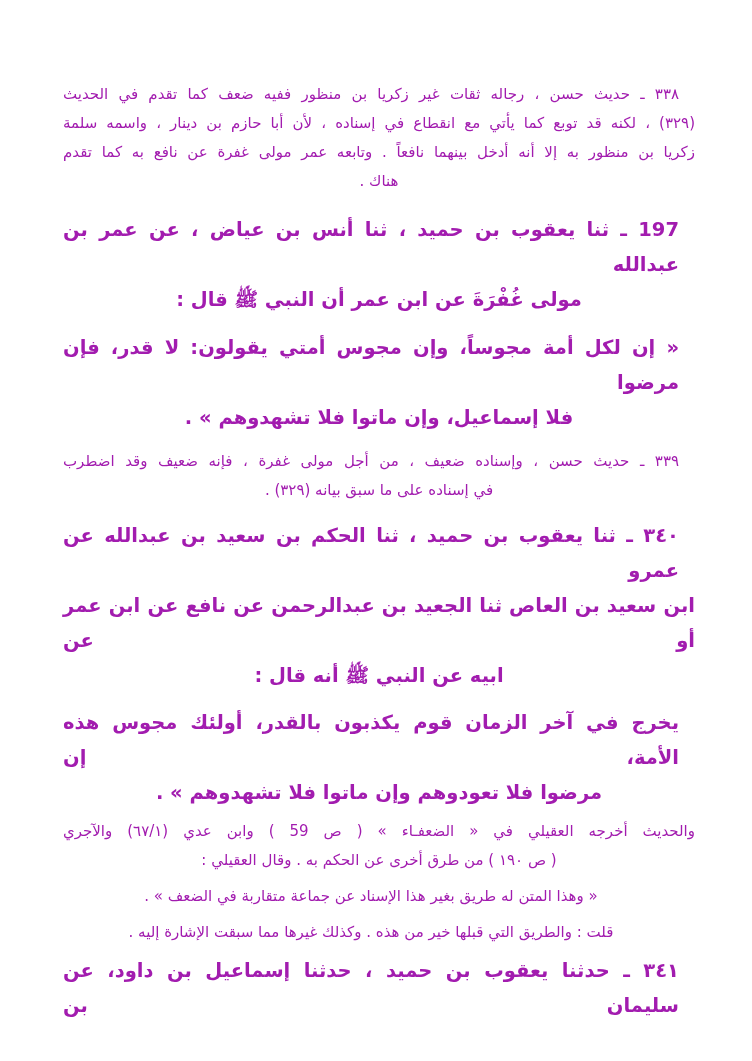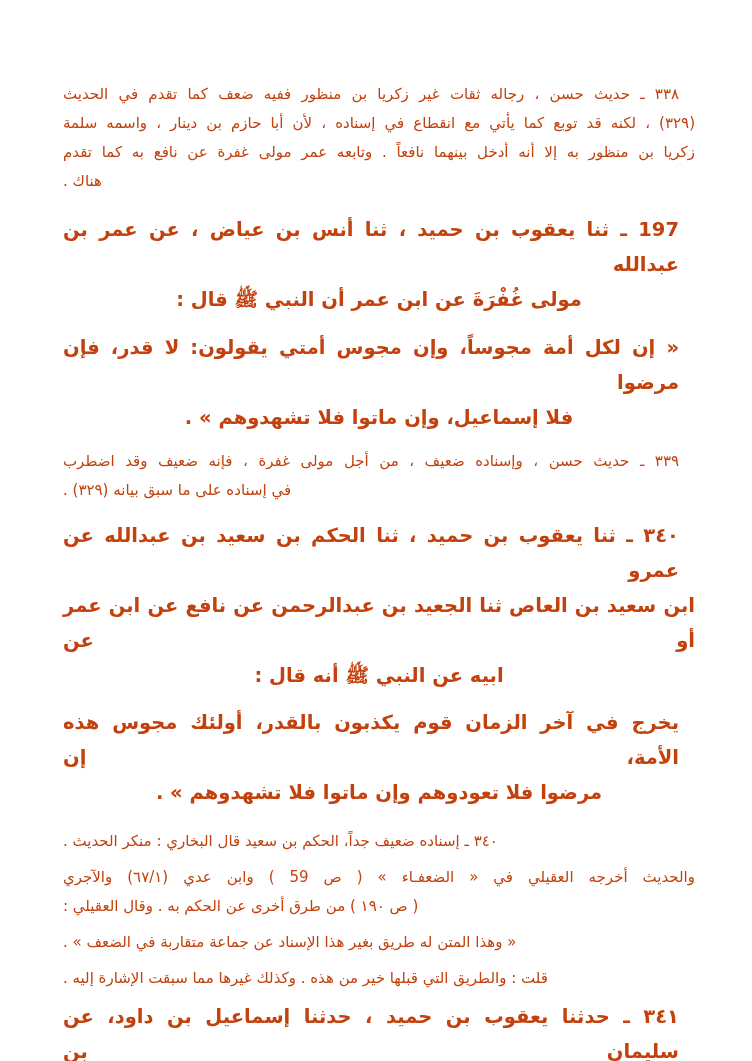--- a/index.html
+++ b/index.html
@@ -21,35 +21,35 @@
     box-sizing: border-box;
     width: 752px;
     padding: 80px 57px 0 63px;
     direction: rtl;
   }
   .sec { direction: rtl; }
   .ln {
     direction: rtl;
     unicode-bidi: embed;
     white-space: normal;
-    color: #c2410c;
+    color: #a21caf;
   }
   .small .ln {
     font-size: 15px;
     line-height: 29px;
     font-weight: 400;
     letter-spacing: 0;
   }
   .large .ln {
     font-size: 19.5px;
     line-height: 35px;
     font-weight: 700;
   }
   .a-justify { text-align: justify; text-align-last: justify; }
-  .a-right   { text-align: left; }
+  .a-right   { text-align: center; }
   .a-center  { text-align: center; }
   .ind       { padding-right: 16px; }
 </style>
 </head>
 <body>
 
 <div class="page">
   <div class="text-block">
 
     <section class="sec small" style="margin-top:0">
@@ -78,23 +78,20 @@
         <div class="ln a-justify ind" dir="rtl" lang="ar">٣٤٠ ـ ثنا يعقوب بن حميد ، ثنا الحكم بن سعيد بن عبدالله عن عمرو</div>
         <div class="ln a-justify" dir="rtl" lang="ar">ابن سعيد بن العاص ثنا الجعيد بن عبدالرحمن عن نافع عن ابن عمر أو عن</div>
         <div class="ln a-center" dir="rtl" lang="ar">ابيه عن النبي ﷺ أنه قال :</div>
       </section>
 
     <section class="sec large" style="margin-top:12px">
         <div class="ln a-justify ind" dir="rtl" lang="ar">يخرج في آخر الزمان قوم يكذبون بالقدر، أولئك مجوس هذه الأمة، إن</div>
         <div class="ln a-center" dir="rtl" lang="ar">مرضوا فلا تعودوهم وإن ماتوا فلا تشهدوهم » .</div>
       </section>
 
-    <section class="sec small" style="margin-top:17px">
-        <div class="ln a-right ind" dir="rtl" lang="ar">٣٤٠ ـ إسناده ضعيف جداً، الحكم بن سعيد قال البخاري : منكر الحديث .</div>
-      </section>
 
     <section class="sec small" style="margin-top:7px">
         <div class="ln a-justify" dir="rtl" lang="ar">والحديث أخرجه العقيلي في « الضعفـاء » ( ص 59 ) وابن عدي (٦٧/١) والآجري</div>
         <div class="ln a-right" dir="rtl" lang="ar">( ص ١٩٠ ) من طرق أخرى عن الحكم به . وقال العقيلي :</div>
       </section>
 
     <section class="sec small" style="margin-top:7px">
         <div class="ln a-right ind" dir="rtl" lang="ar">« وهذا المتن له طريق بغير هذا الإسناد عن جماعة متقاربة في الضعف » .</div>
       </section>
 

